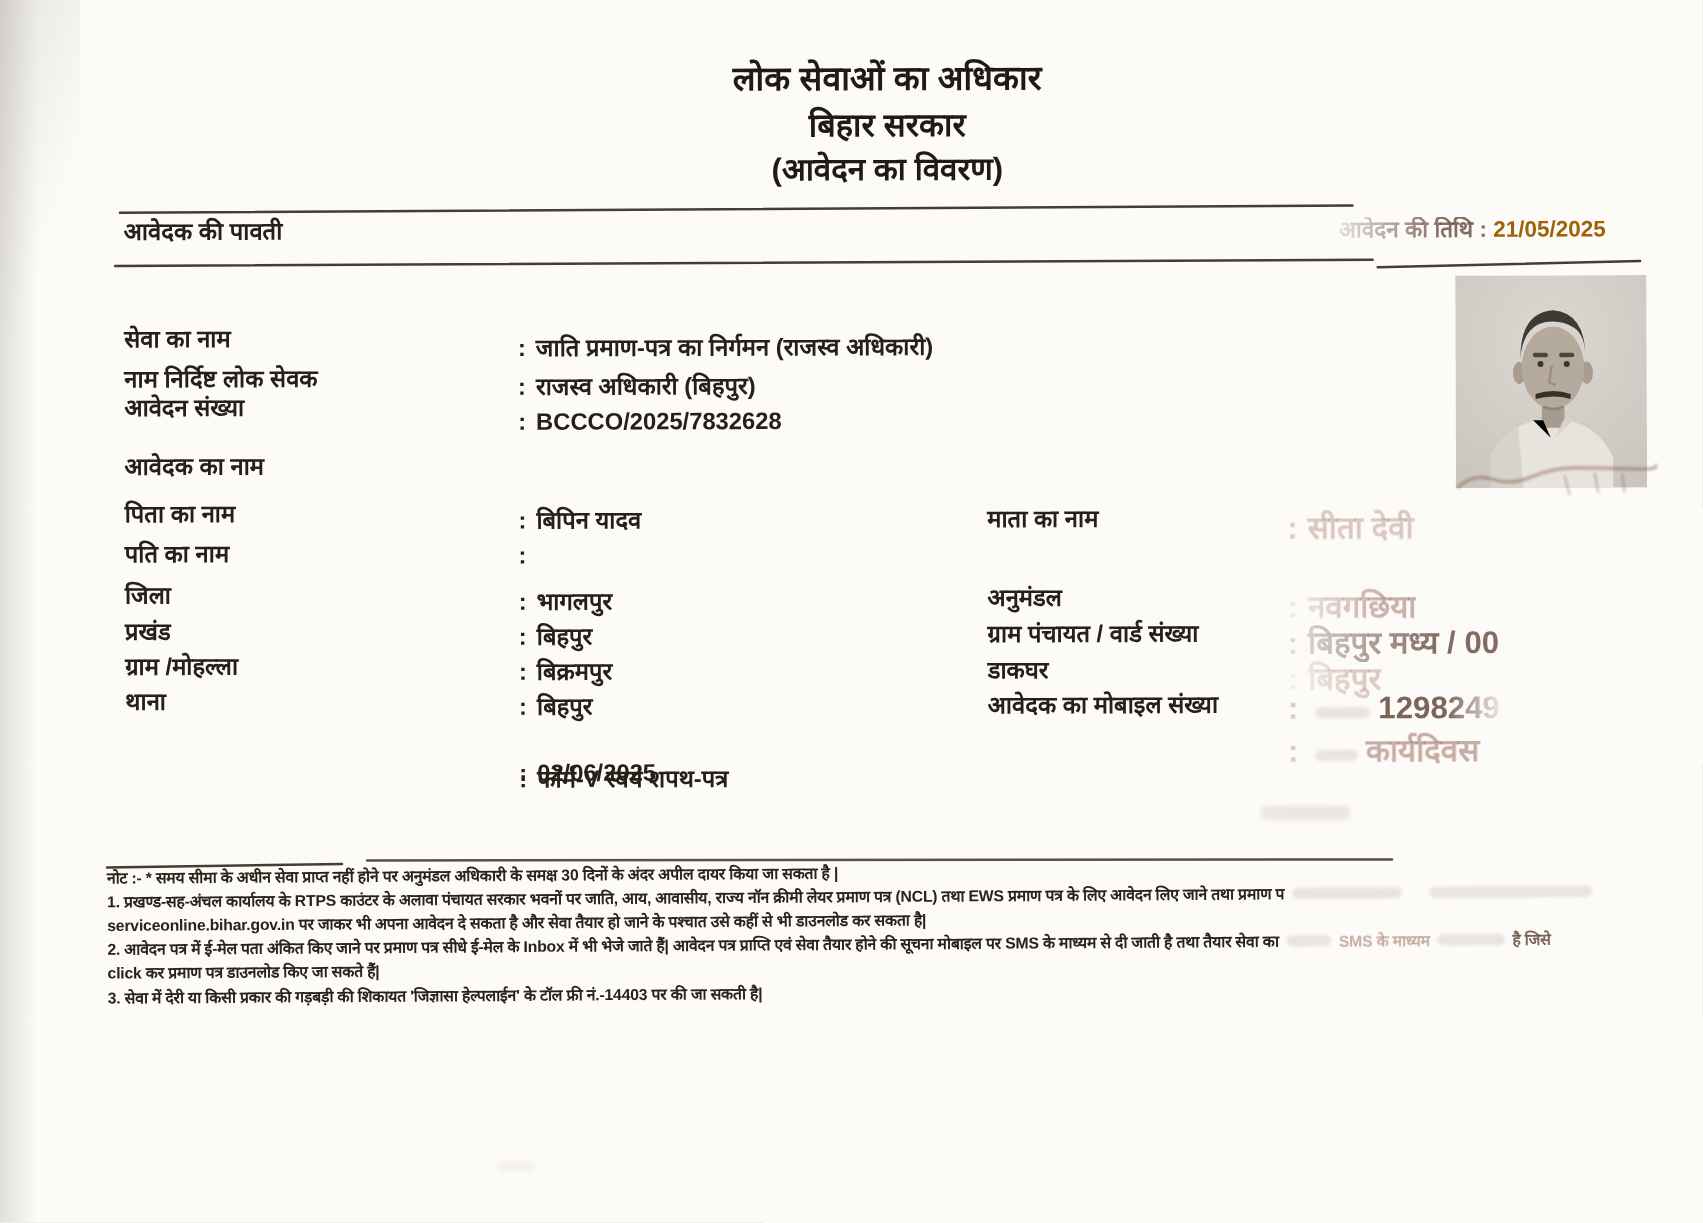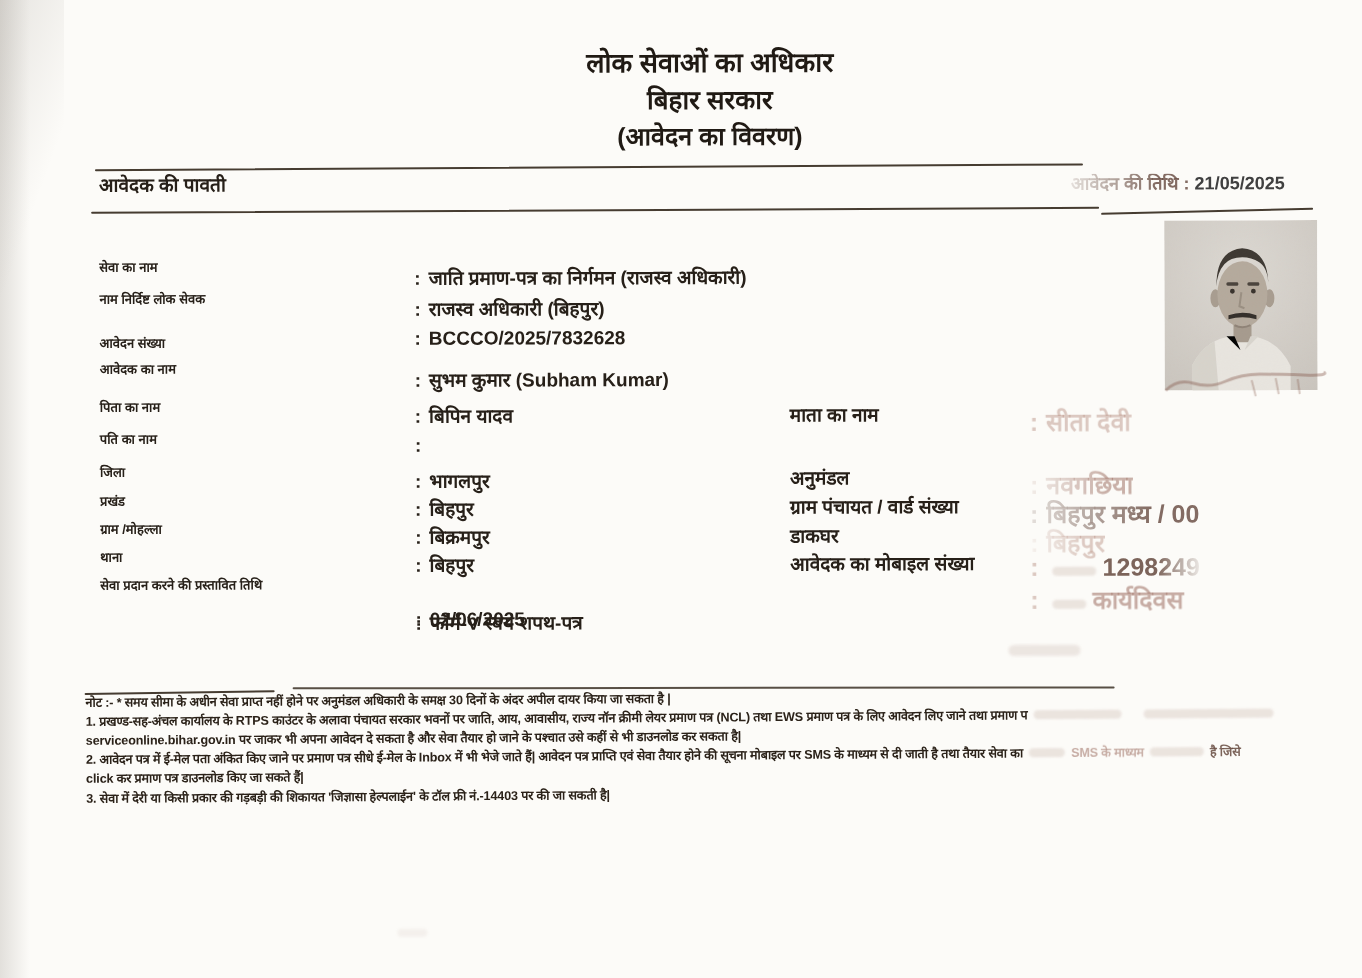--- a/index.html
+++ b/index.html
@@ -18,21 +18,21 @@
   .header { left:480px; top:44px; width:462px; text-align:center; font-weight:700; color:#201a14; }
   .h1 { font-size:27px; line-height:38px; }
   .h2 { font-size:26px; line-height:36px; }
   .h3 { font-size:25px; line-height:36px; }
   .rule, .ruleline { position:absolute; background:#463c31; border-radius:2px; }
 
   
   .meta { font-size:19px; font-weight:700; }
 
   
-  .lbl { position:absolute; left:100px; font-size:13px; font-weight:700; white-space:nowrap; }
+  .lbl { position:absolute; left:100px; font-size:19px; font-weight:700; white-space:nowrap; }
   .val { position:absolute; left:415px; font-size:19px; font-weight:700; white-space:nowrap; }
   .rlbl { position:absolute; left:790px; font-size:19px; font-weight:700; white-space:nowrap; }
   .rval { position:absolute; left:1030px; font-size:25px; font-weight:700; white-space:nowrap; }
   .colon { display:inline-block; margin-right:8px; }
 
   
   .fade1 { color:rgba(95,66,55,0.82); }
   .fade2 { color:rgba(150,100,86,0.52); filter:blur(0.3px); }
   .fade3 { color:rgba(165,115,100,0.38); filter:blur(0.5px); }
   .mask-l { -webkit-mask-image:linear-gradient(to right, rgba(0,0,0,0.18), rgba(0,0,0,0.95) 72%);
@@ -73,21 +73,21 @@
       <div class="h3">(आवेदन का विवरण)</div>
     </div>
 
     <div class="ruleline" style="left:96px; top:166px; width:988px; height:2px; transform:rotate(-0.15deg);"></div>
     <div class="ruleline" style="left:92px; top:209px; width:1008px; height:2px; transform:rotate(-0.1deg);"></div>
     <div class="ruleline" style="left:1102px; top:212px; width:212px; height:2px; transform:rotate(-1.2deg);"></div>
 
     <div class="abs meta" style="left:100px; top:170px;">आवेदक की पावती</div>
     <div class="abs meta nowrap" style="left:1072px; top:172px; font-size:18px;">
       <span class="fade1 mask-l">आवेदन की तिथि :</span>
-      <span style="color:#404040;">21/05/2025</span>
+      <span style="color:#a16207;">21/05/2025</span>
     </div>
 
     <div class="photo">
       <svg width="153" height="170" viewBox="0 0 153 170" xmlns="http://www.w3.org/2000/svg">
         <defs>
           <radialGradient id="pbg" cx="50%" cy="30%" r="90%">
             <stop offset="0%" stop-color="#ddd9d3"></stop>
             <stop offset="100%" stop-color="#c9c4bd"></stop>
           </radialGradient>
           <filter id="grain">
@@ -120,45 +120,43 @@
       <path d="M10,24 q12,-12 28,-7 t32,-2 t34,-7 t44,1 t20,-3" stroke="#7d4f41" stroke-width="3" fill="none" opacity="0.38"></path>
       <path d="M96,14 l4,16 M120,12 l3,16 M142,13 l2,15" stroke="#7d4f41" stroke-width="2" opacity="0.3"></path>
     </svg>
 
     <div class="lbl" style="top:256px">सेवा का नाम</div>
     <div class="val" style="top:264px"><span class="colon">:</span><span>जाति प्रमाण-पत्र का निर्गमन (राजस्व अधिकारी)</span></div>
 
     <div class="lbl" style="top:288px">नाम निर्दिष्ट लोक सेवक</div>
     <div class="val" style="top:295px"><span class="colon">:</span><span>राजस्व अधिकारी (बिहपुर)</span></div>
 
-    <div class="lbl" style="top:332px">आवेदन संख्या</div>
+    <div class="lbl" style="top:311px">आवेदन संख्या</div>
     <div class="val" style="top:327px"><span class="colon">:</span><span>BCCCO/2025/7832628</span></div>
 
     <div class="lbl" style="top:358px">आवेदक का नाम</div>
-    <div class="val" style="top:366px"><span class="colon">:</span><span>सुभम कुमार (Subham Kumar)</span></div>
 
     <div class="lbl" style="top:396px">पिता का नाम</div>
     <div class="val" style="top:402px"><span class="colon">:</span><span>बिपिन यादव</span></div>
 
     <div class="lbl" style="top:428px">पति का नाम</div>
     <div class="val" style="top:434px"><span class="colon">:</span><span></span></div>
 
     <div class="lbl" style="top:461px">जिला</div>
     <div class="val" style="top:467px"><span class="colon">:</span><span>भागलपुर</span></div>
 
     <div class="lbl" style="top:490px">प्रखंड</div>
     <div class="val" style="top:495px"><span class="colon">:</span><span>बिहपुर</span></div>
 
     <div class="lbl" style="top:518px">ग्राम /मोहल्ला</div>
     <div class="val" style="top:523px"><span class="colon">:</span><span>बिक्रमपुर</span></div>
 
     <div class="lbl" style="top:546px">थाना</div>
     <div class="val" style="top:551px"><span class="colon">:</span><span>बिहपुर</span></div>
 
-    <div class="lbl" style="top:574px">सेवा प्रदान करने की प्रस्तावित तिथि</div>
     <div class="val" style="top:608px"><span class="colon">:</span><span>02/06/2025</span></div>
 
     <div class="val" style="top:609px"><span class="colon">:</span><span>फॉर्म-V स्वयं शपथ-पत्र</span></div>
 
     <div class="rlbl" style="top:402px">माता का नाम</div>
     <div class="rval fade3" style="top:405px"><span class="colon">:</span><span>सीता देवी</span></div>
 
     <div class="rlbl" style="top:465px">अनुमंडल</div>
     <div class="rval fade2 mask-l" style="top:468px"><span class="colon">:</span><span>नवगछिया</span></div>
 

